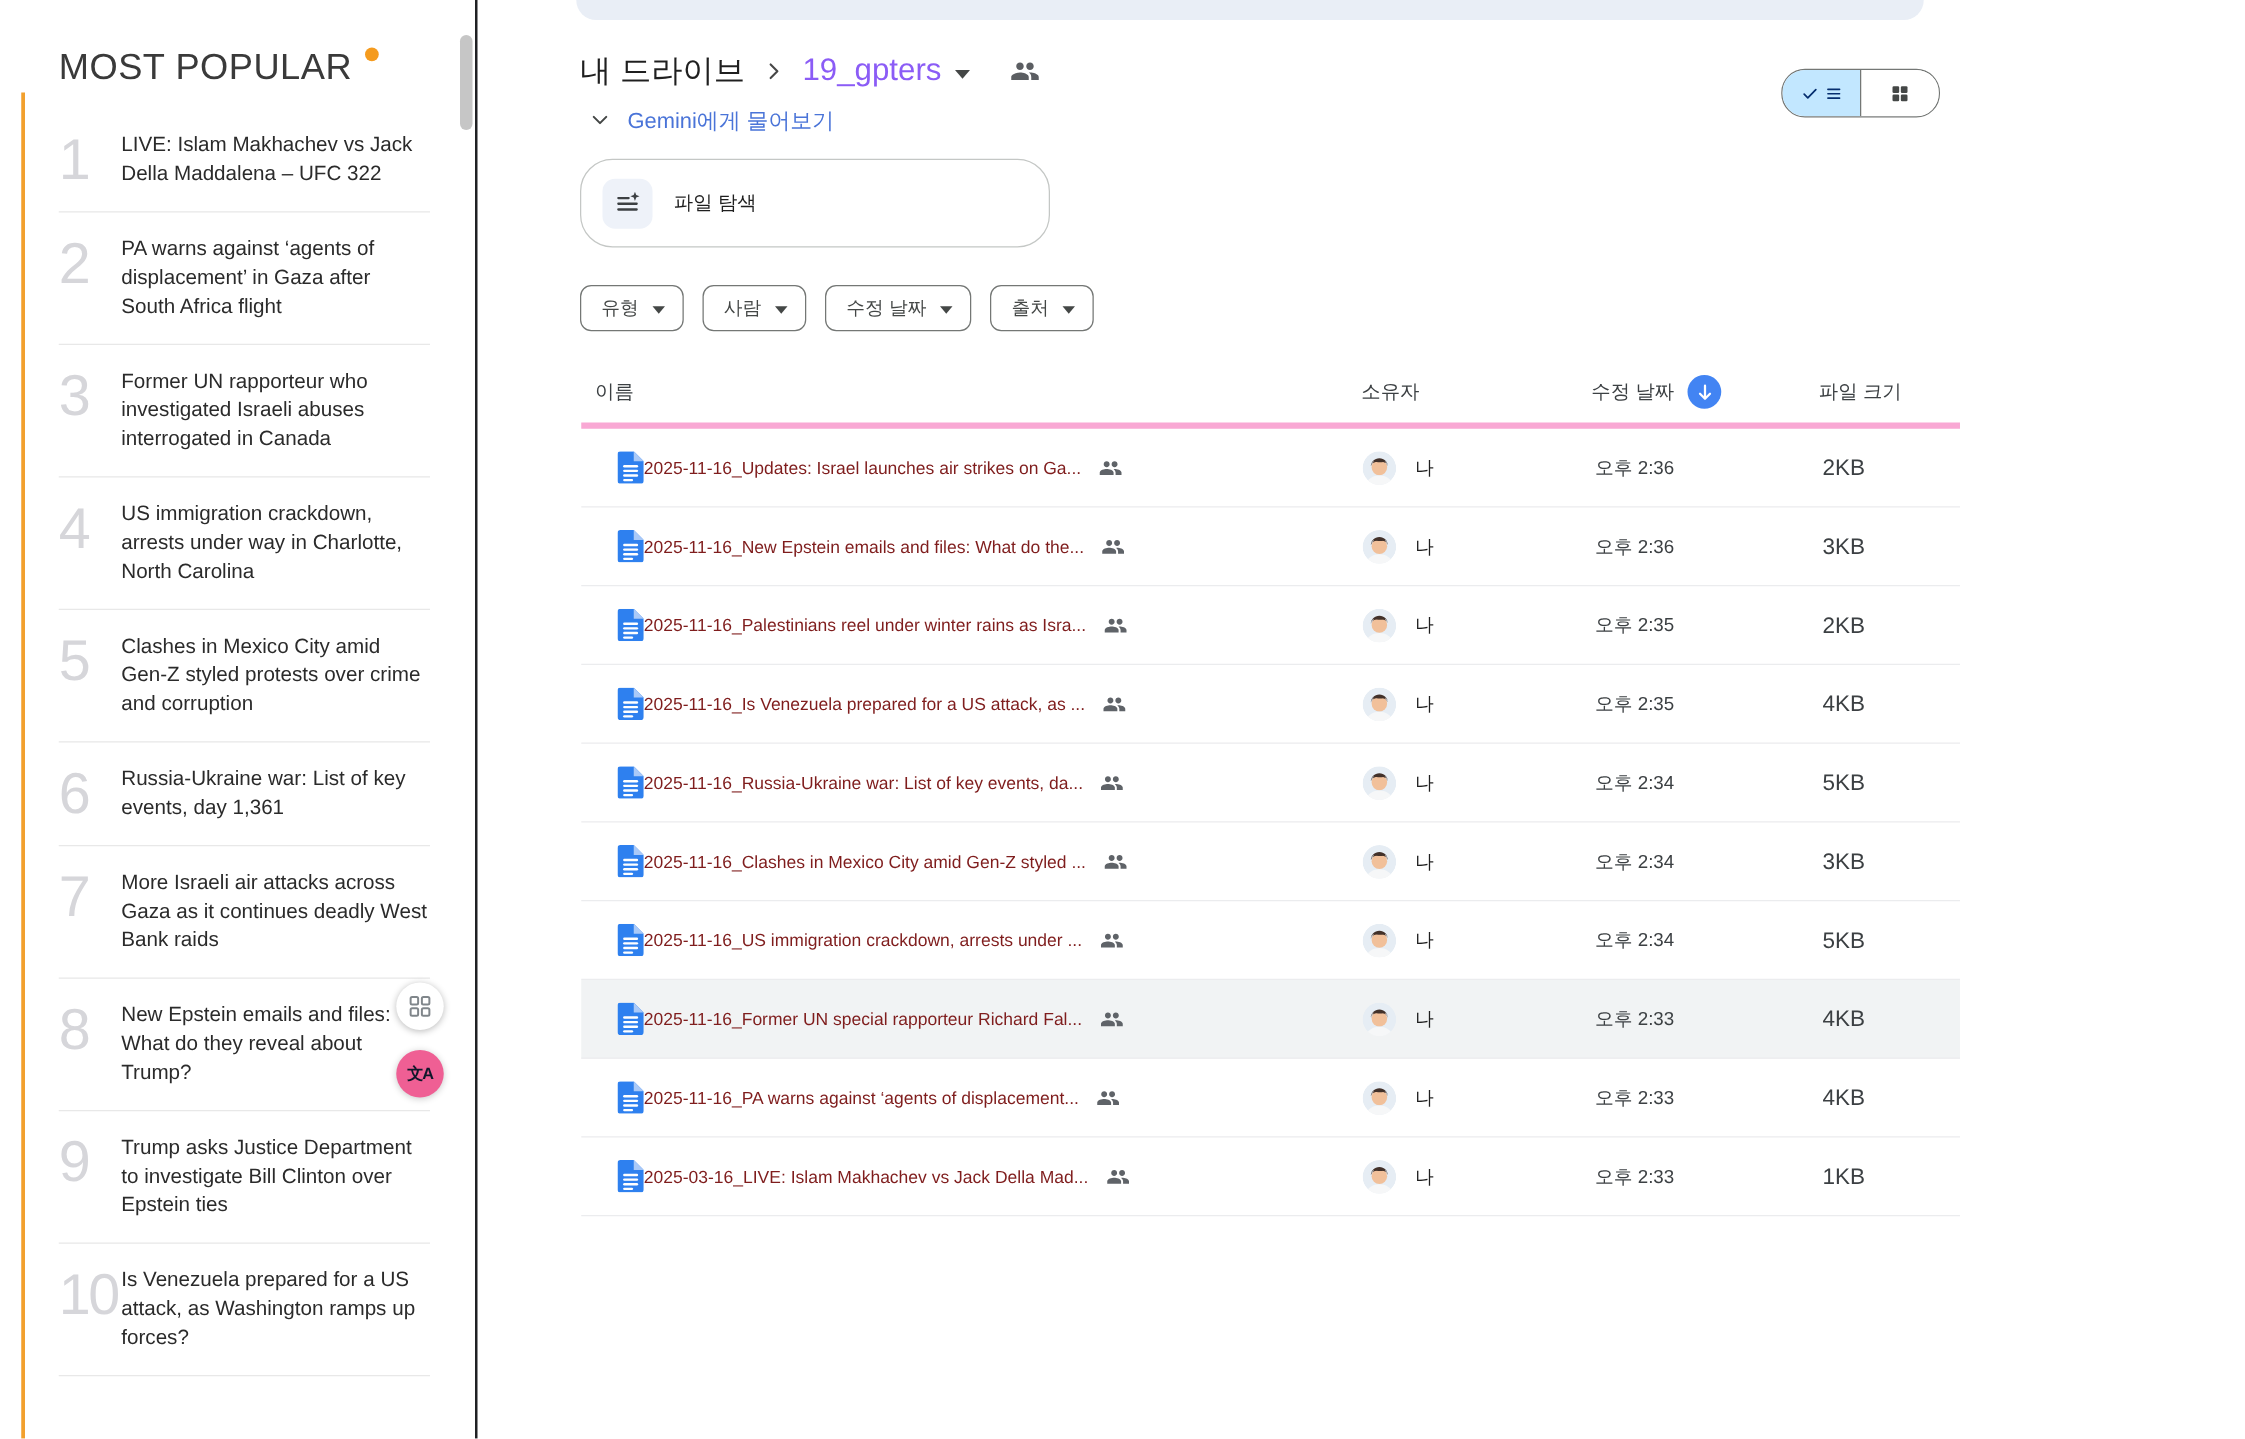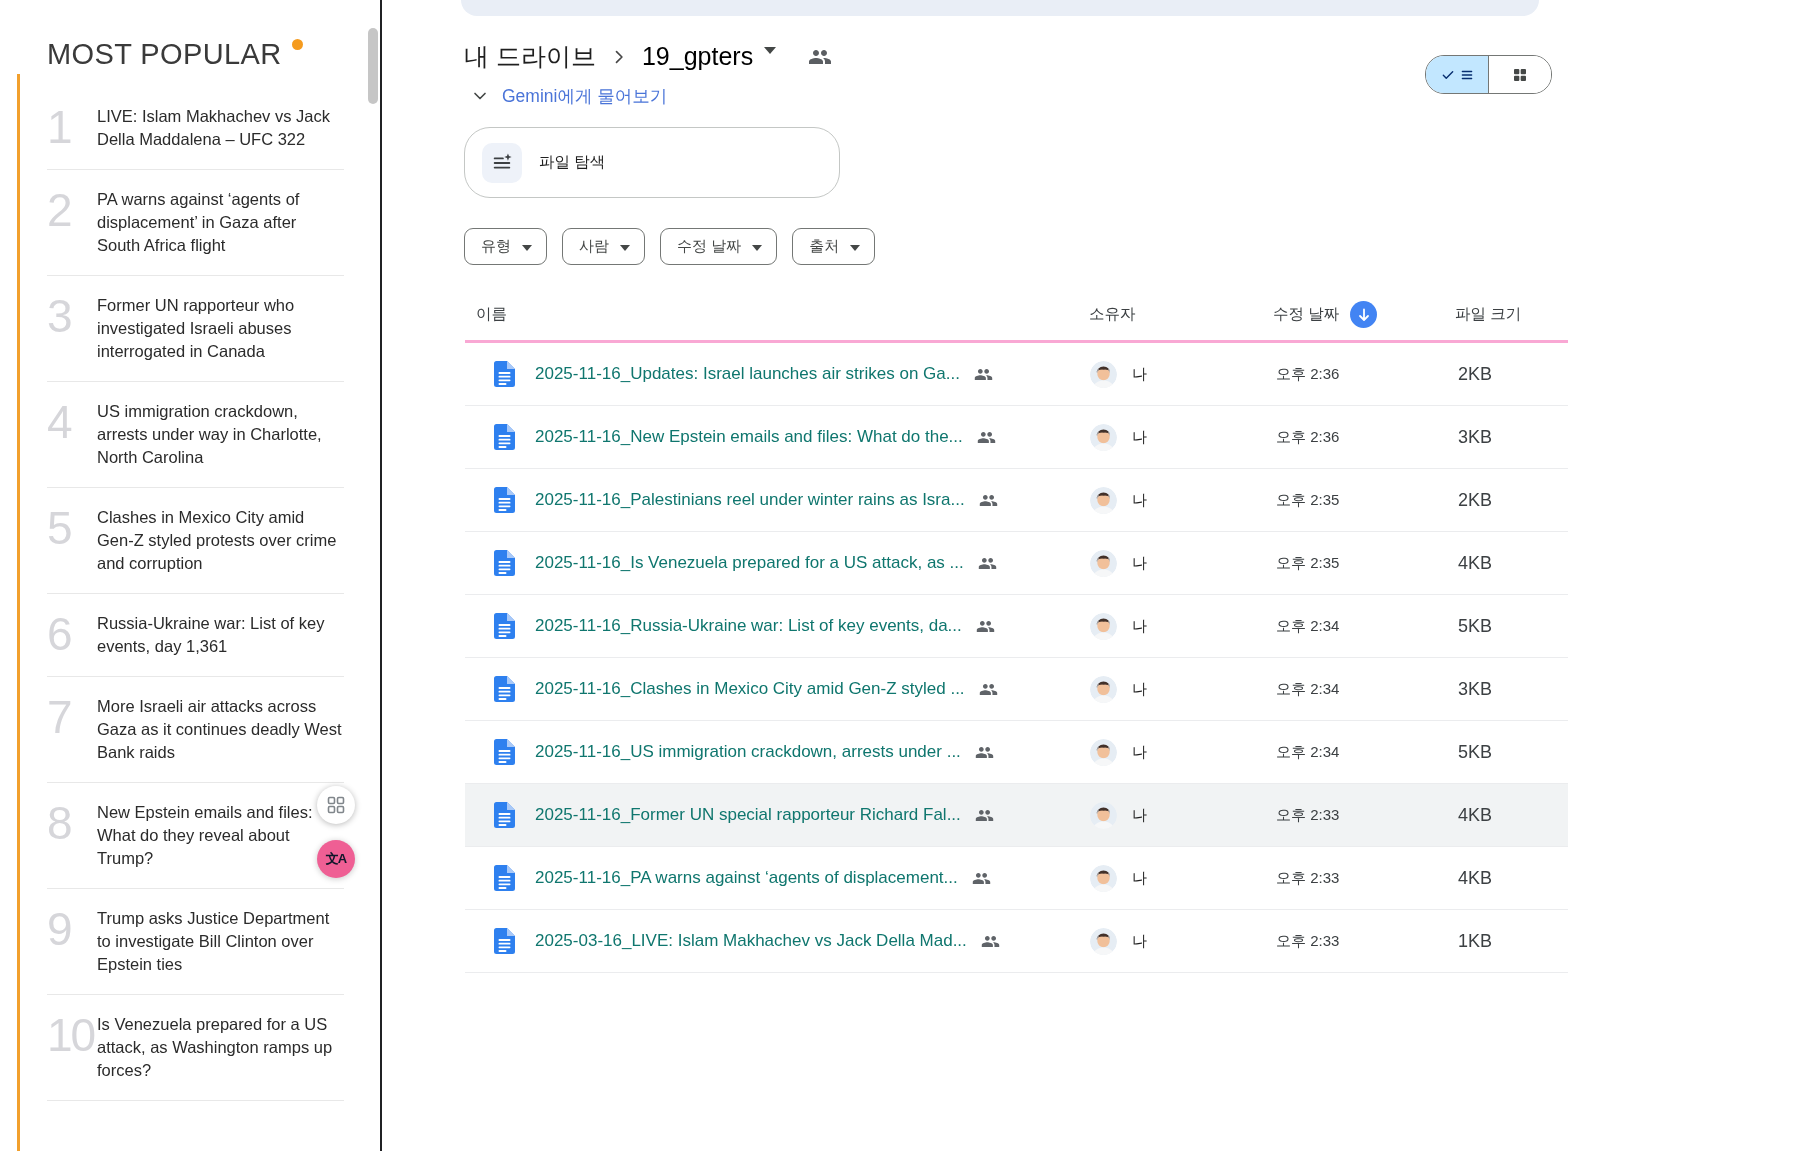--- a/index.html
+++ b/index.html
@@ -19,51 +19,51 @@
   .float-btn{position:absolute;right:25px;width:38px;height:38px;border-radius:50%;display:flex;align-items:center;justify-content:center;cursor:pointer;}
   .white-btn{top:786px;background:#fff;box-shadow:0 1px 6px rgba(0,0,0,.28);}
   .pink-btn{top:840px;background:#ef5f94;box-shadow:0 1px 6px rgba(0,0,0,.22);color:#0f172a;font-size:13px;font-weight:bold;letter-spacing:-1px;}
 
   
   .drive-panel{position:absolute;left:437px;top:0;right:0;height:100%;background:#fff;}
   .top-remnant{position:absolute;left:24px;top:0;width:1078px;height:16px;background:#e9eef6;border-radius:0 0 18px 18px;}
   .drive-header{position:relative;padding:40px 0 0 27px;display:flex;align-items:center;}
   .breadcrumb{display:flex;align-items:center;gap:13px;}
   .bc-root{font-size:25px;color:#1f1f1f;cursor:pointer;}
-  .bc-folder{display:flex;gap:11px;font-size:25px;color:#000000;background:none;border:none;padding:0;cursor:pointer;font-family:inherit;}
+  .bc-folder{display:flex;align-items:center;gap:11px;font-size:25px;color:#8b5cf6;background:none;border:none;padding:0;cursor:pointer;font-family:inherit;}
   .caret-down{width:0;height:0;border-left:6px solid transparent;border-right:6px solid transparent;border-top:7px solid #444746;margin-top:5px;}
   .chip .caret-down{border-left-width:5px;border-right-width:5px;border-top-width:6px;margin-top:3px;}
   .shared-lg{margin-left:19px;display:flex;cursor:pointer;}
   .view-toggle{position:absolute;top:55px;right:244px;height:37px;display:flex;border:1px solid #747775;border-radius:19px;overflow:hidden;background:#fff;}
   .vt-seg{width:62px;display:flex;align-items:center;justify-content:center;gap:5px;cursor:pointer;}
   .vt-list{background:#c2e7ff;}
   .vt-grid{border-left:1px solid #747775;background:#fff;}
   .gemini-row{margin:11px 0 0 33px;display:flex;align-items:center;gap:12px;cursor:pointer;width:260px;}
   .gemini-label{font-size:17.5px;color:#4a74d8;font-weight:500;}
   .search-box{margin:19px 0 0 27px;width:376px;height:71px;box-sizing:border-box;border:1px solid #c4c7c5;border-radius:26px;display:flex;align-items:center;padding-left:17px;gap:17px;cursor:pointer;background:#fff;}
   .search-icon-wrap{width:40px;height:40px;border-radius:10px;background:#eef2f9;display:flex;align-items:center;justify-content:center;}
   .search-label{font-size:15.5px;color:#1f1f1f;}
   .filter-row{margin:30px 0 0 27px;display:flex;gap:15px;}
   .chip{height:37px;box-sizing:border-box;padding:0 14px 0 16px;border:1px solid #747775;border-radius:9px;background:#fff;display:flex;align-items:center;gap:11px;font-size:15px;color:#444746;cursor:pointer;font-family:inherit;}
 
   
   .ftable{margin:24px 0 0 28px;width:1103px;}
   .t-head,.t-row{display:grid;grid-template-columns:615px 175px 180px 133px;align-items:center;box-sizing:border-box;}
-  .t-head{height:54px;border-bottom:3px solid #f9a8d4;}
+  .t-head{height:54px;border-bottom:5px solid #f9a8d4;}
   .th{font-size:15.5px;font-weight:500;color:#3c4043;cursor:pointer;}
   .t-head .col-name{padding-left:11px;}
   .t-head .col-owner{padding-left:9px;}
   .t-head .col-mod{padding-left:18px;display:flex;align-items:center;}
   .t-head .col-size{padding-left:20px;}
   .sort-badge{width:27px;height:27px;border-radius:50%;background:#4284f3;display:flex;align-items:center;justify-content:center;margin-left:11px;cursor:pointer;}
   .t-row{height:63px;border-bottom:1px solid #ebecee;cursor:pointer;}
   .t-row.selected{background:#f1f3f4;}
   .t-row .col-name{padding-left:29px;display:flex;align-items:center;overflow:hidden;}
   .doc-icon{display:flex;flex:none;}
-  .fname{margin-left:20px;font-size:17px;font-weight:500;color:#0f766e;white-space:nowrap;}
+  .fname{font-size:14px;font-weight:500;color:#7f1d1d;white-space:nowrap;}
   .shared-sm{margin-left:14px;display:flex;flex:none;}
   .t-row .col-owner{padding-left:10px;display:flex;align-items:center;}
   .avatar{width:27px;height:27px;border-radius:50%;overflow:hidden;display:block;flex:none;}
   .owner-name{margin-left:15px;font-size:15px;color:#1f1f1f;}
   .t-row .col-mod{padding-left:21px;font-size:15px;color:#3c4043;}
   .t-row .col-size{padding-left:23px;font-size:18px;color:#3c4043;}
 </style>
 </head>
 <body>
 

